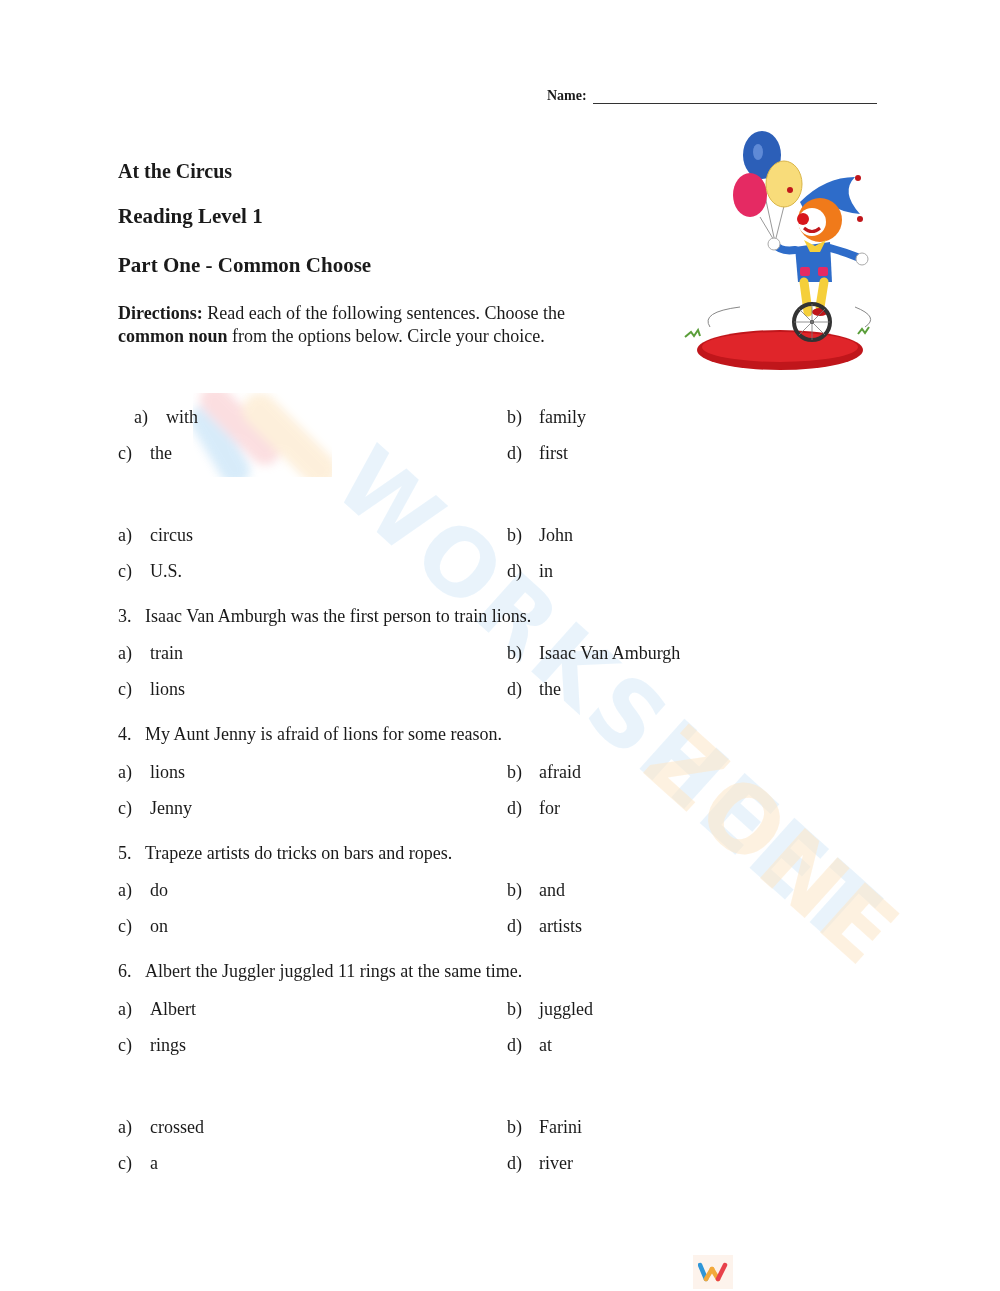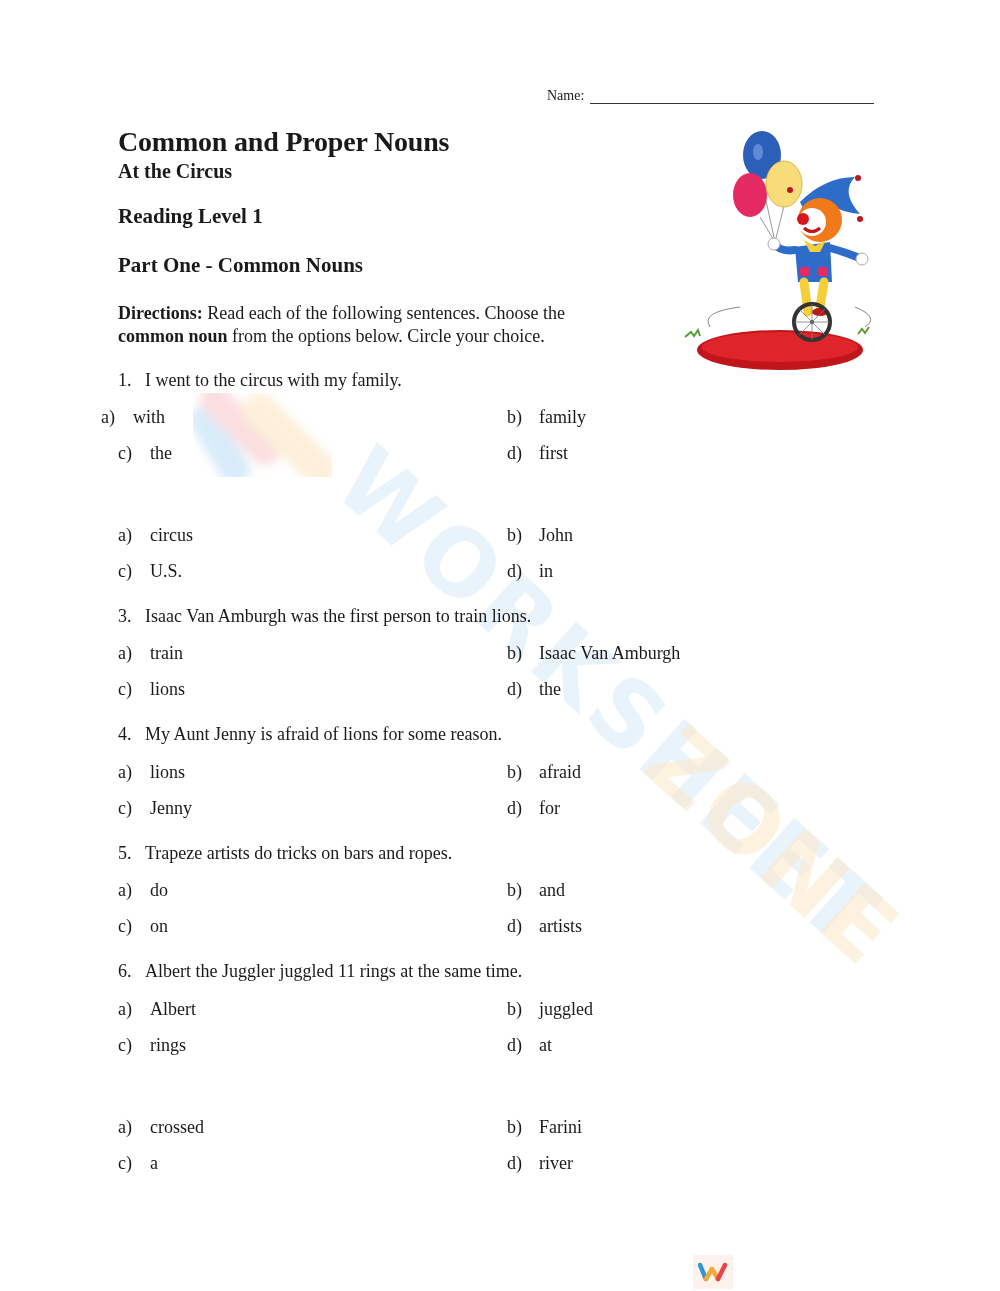--- a/index.html
+++ b/index.html
@@ -5,21 +5,21 @@
     * { box-sizing: border-box; margin: 0; padding: 0; }
     html, body { width: 1000px; height: 1291px; background: #ffffff; overflow: hidden; }
     body { position: relative; font-family: "Liberation Serif", "DejaVu Serif", serif; color: #1a1a1a; }
 
     .page { position: absolute; left: 0; top: 0; width: 1000px; height: 1291px; }
 
     
     .watermark { position: absolute; left: 0; top: 0; width: 1000px; height: 1291px; pointer-events: none; }
 
     
-    .name-row { position: absolute; left: 547px; top: 88px; display: flex; align-items: center; font-size: 14px; }
+    .name-row { position: absolute; left: 547px; top: 88px; display: flex; align-items: center; font-size: 14px; font-weight: bold; }
     .name-label { margin-right: 6px; }
     .name-line { width: 284px; border-bottom: 1px solid #333; height: 16px; }
 
     .title { position: absolute; left: 118px; top: 126px; font-size: 28px; font-weight: bold; letter-spacing: -0.2px; }
     .subtitle { position: absolute; left: 118px; top: 160px; font-size: 20px; font-weight: bold; }
     .reading-level { position: absolute; left: 118px; top: 204px; font-size: 21px; font-weight: bold; }
     .part-title { position: absolute; left: 118px; top: 253px; font-size: 21px; font-weight: bold; }
 
     .directions { position: absolute; left: 118px; top: 302px; width: 500px; font-size: 18px; line-height: 23px; }
     .directions b { font-weight: bold; }
@@ -55,24 +55,23 @@
     </g>
     <text x="330" y="490" transform="rotate(42 330 490)" font-family="DejaVu Sans, sans-serif" font-weight="bold" font-size="92" fill="#cfe6f8" opacity="0.45" letter-spacing="4">WORKSHEET</text>
     <text x="640" y="770" transform="rotate(42 640 770)" font-family="DejaVu Sans, sans-serif" font-weight="bold" font-size="92" fill="#fde7c8" opacity="0.55" letter-spacing="4">ZONE</text>
   </svg>
 
   <div class="name-row">
     <span class="name-label">Name:</span>
     <span class="name-line"></span>
   </div>
 
-  <div class="title">Common and Proper Nouns</div>
   <div class="subtitle">At the Circus</div>
   <div class="reading-level">Reading Level 1</div>
-  <div class="part-title">Part One - Common Nouns</div>
+  <div class="part-title">Part One - Common Choose</div>
 
   <div class="directions">
     <b>Directions:</b><span> Read each of the following sentences. Choose the</span><br>
     <b>common noun</b><span> from the options below. Circle your choice.</span>
   </div>
 
   <svg class="clown" viewBox="0 0 220 255">
 
     <path d="M30 205 Q20 190 60 185" stroke="#888" stroke-width="1" fill="none"></path>
     <path d="M185 205 Q200 195 175 185" stroke="#888" stroke-width="1" fill="none"></path>
@@ -112,24 +111,21 @@
     <circle cx="182" cy="137" r="6" fill="#fff" stroke="#aaa"></circle>
 
     <path d="M124 160 L128 190 M144 160 L140 185" stroke="#f5cf3a" stroke-width="9" stroke-linecap="round"></path>
     <ellipse cx="140" cy="190" rx="8" ry="4" fill="#c0161b"></ellipse>
 
     <circle cx="132" cy="200" r="18" fill="none" stroke="#333" stroke-width="4"></circle>
     <circle cx="132" cy="200" r="2" fill="#333"></circle>
     <path d="M132 182 L132 218 M114 200 L150 200 M119 187 L145 213 M145 187 L119 213" stroke="#777" stroke-width="0.8"></path>
   </svg>
 
-  <div class="question" style="top:370px">
-    <span class="q-num">1.</span><span>I went to the circus with my family.</span>
-  </div>
-  <div class="option" style="left:101px;top:407px"><span class="opt-letter">a)</span><span>with</span></div>
+  <div class="option" style="left:134px;top:407px"><span class="opt-letter">a)</span><span>with</span></div>
   <div class="option" style="left:507px;top:407px"><span class="opt-letter">b)</span><span>family</span></div>
   <div class="option" style="left:118px;top:443px"><span class="opt-letter">c)</span><span>the</span></div>
   <div class="option" style="left:507px;top:443px"><span class="opt-letter">d)</span><span>first</span></div>
 
   <div class="option" style="left:118px;top:525px"><span class="opt-letter">a)</span><span>circus</span></div>
   <div class="option" style="left:507px;top:525px"><span class="opt-letter">b)</span><span>John</span></div>
   <div class="option" style="left:118px;top:561px"><span class="opt-letter">c)</span><span>U.S.</span></div>
   <div class="option" style="left:507px;top:561px"><span class="opt-letter">d)</span><span>in</span></div>
 
   <div class="question" style="top:606px">

